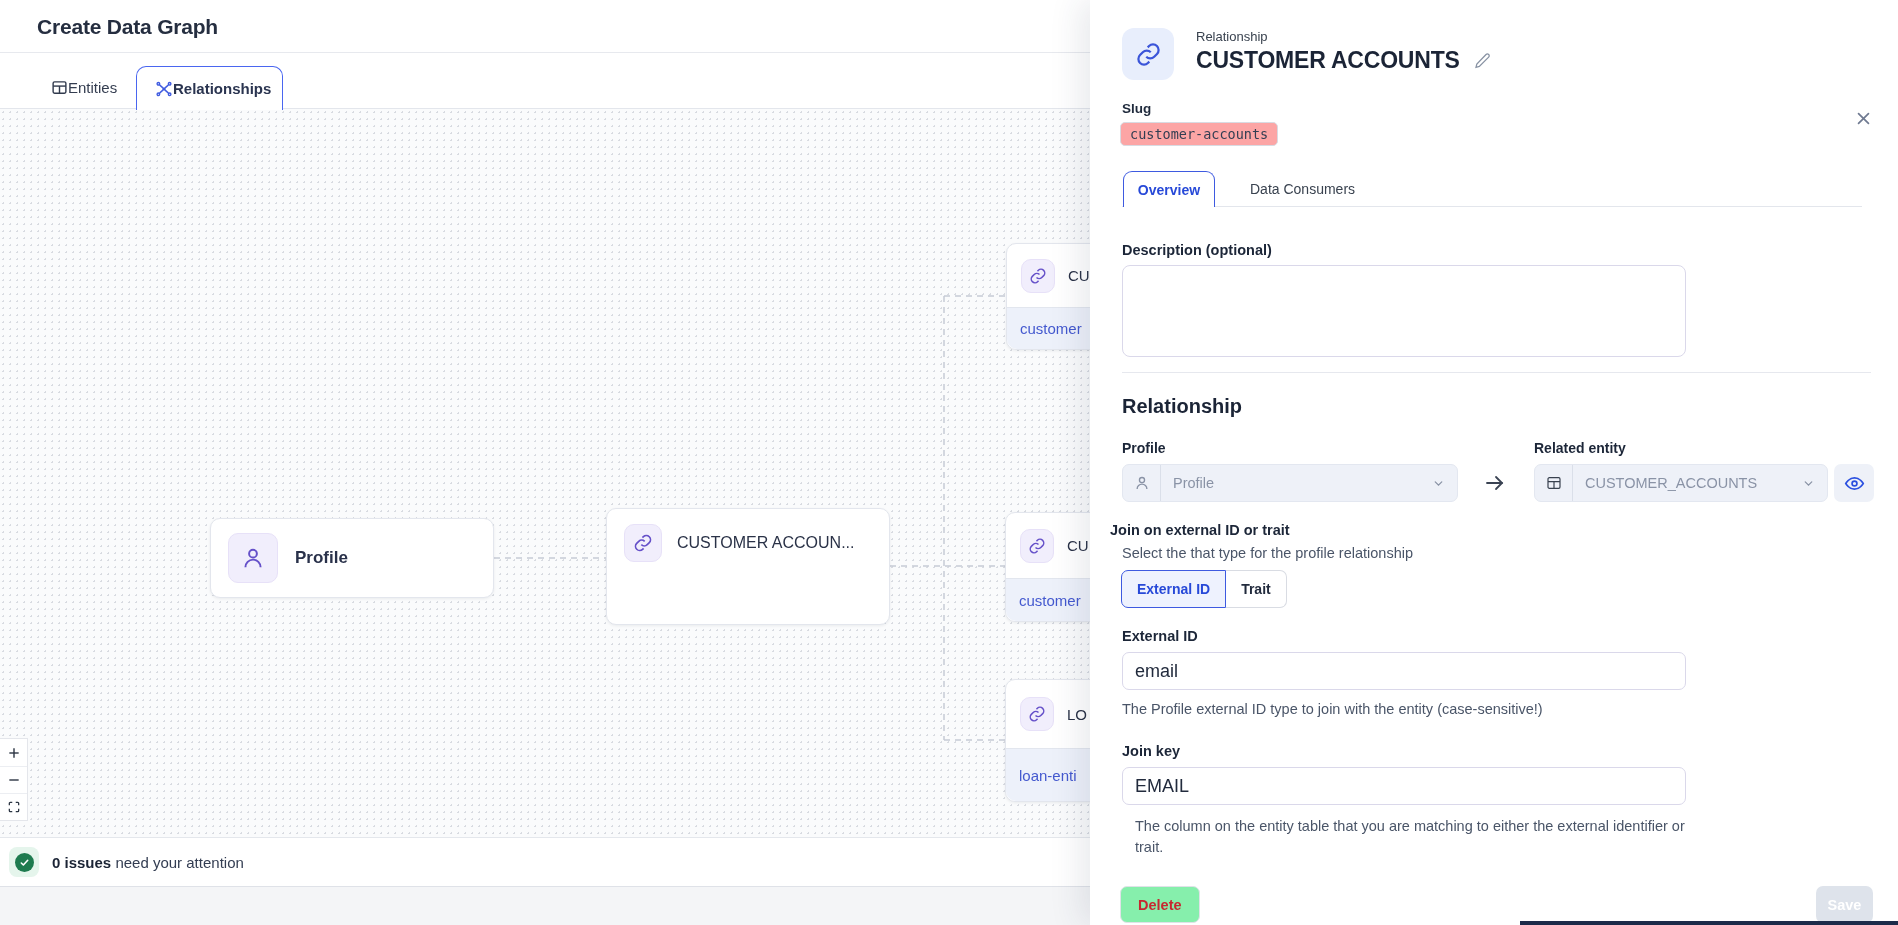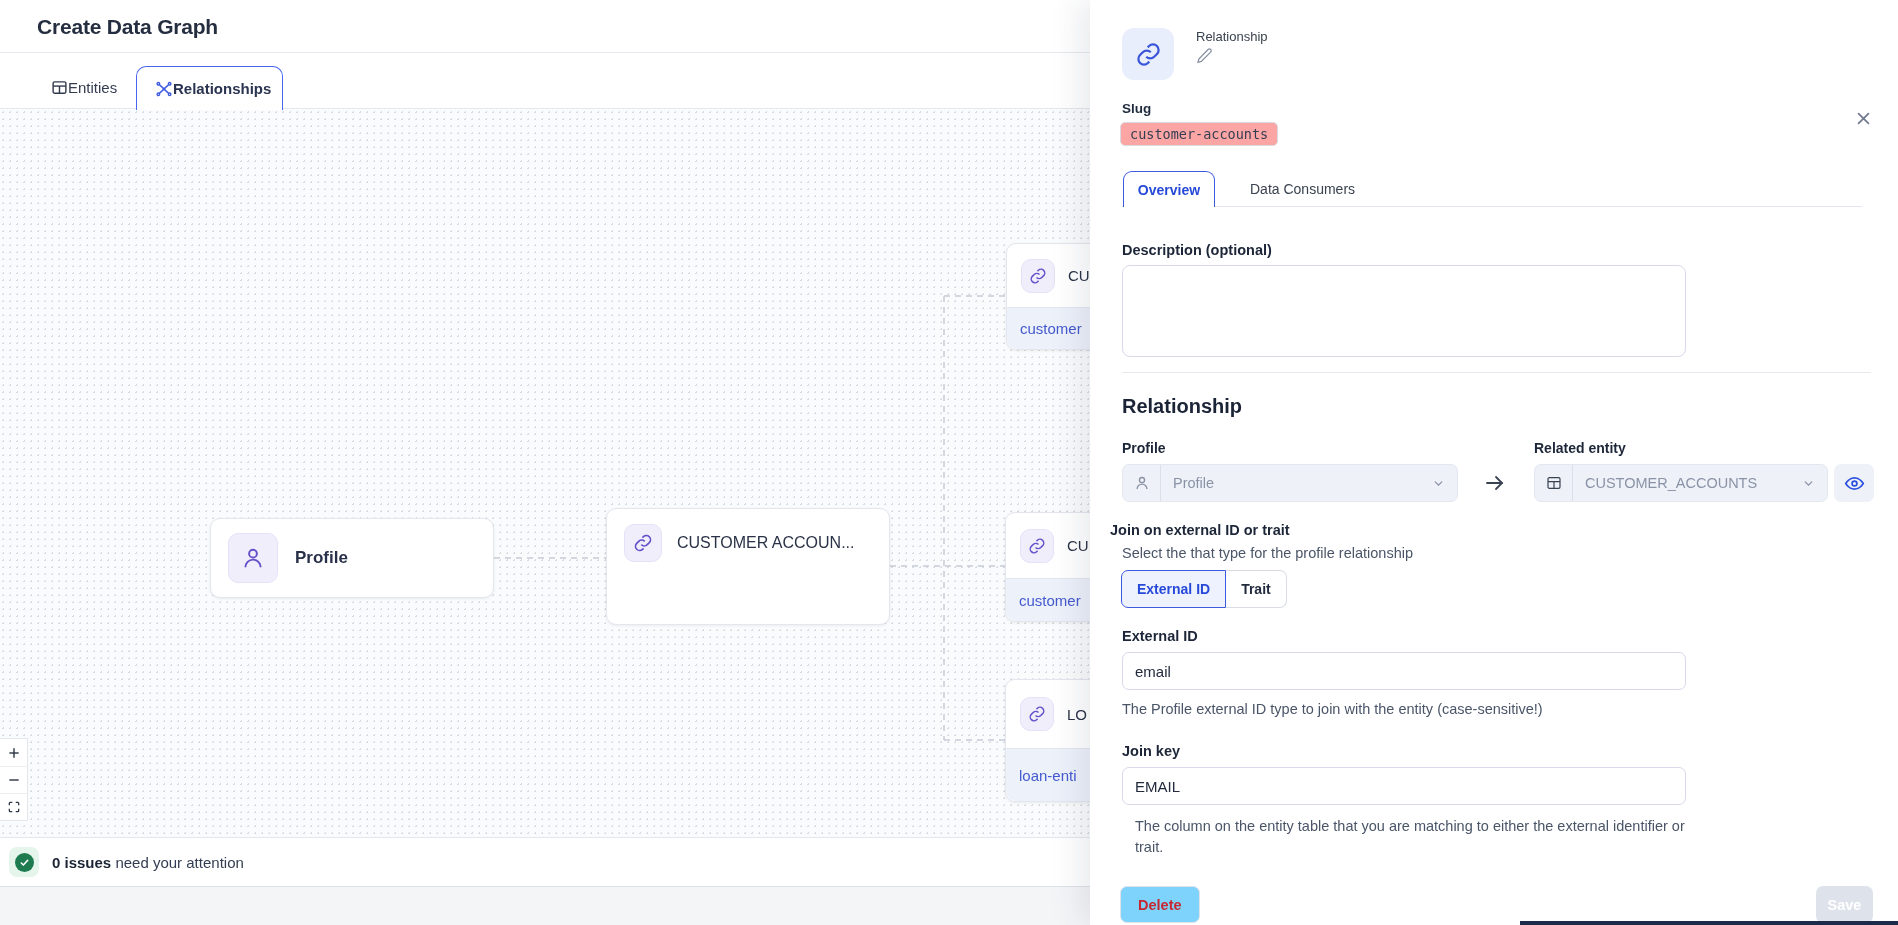--- a/index.html
+++ b/index.html
@@ -103,23 +103,23 @@
   .eye-btn { position:absolute; left:744px; top:464px; width:40px; height:38px; background:#eef1f8; border-radius:7px;
       display:flex; align-items:center; justify-content:center; color:#2b50e0; }
 
   .join-help, .input-help { position:absolute; font-size:14.5px; color:#4a5568; }
   .segmented { position:absolute; left:31px; top:570px; height:38px; display:flex; }
   .seg-btn { display:flex; align-items:center; justify-content:center; font-size:14px; padding:0 15px; }
   .seg-selected { background:#eef2fe; border:1px solid #3e5ae0; border-radius:7px 0 0 7px; color:#2749d8; font-weight:600; z-index:2; }
   .seg-plain { background:#fff; border:1px solid #d9dce3; border-left:none; border-radius:0 7px 7px 0; color:#222b3d; font-weight:600; }
 
   .text-input { position:absolute; left:32px; width:564px; height:38px; border:1.5px solid #dad8ea; border-radius:7px; padding:0 12px;
-      font-family:"Liberation Sans", sans-serif; font-size:15px; color:#222b3d; outline:none; background:#fff; }
-
-  .delete-btn { position:absolute; left:30px; top:886px; height:37px; padding:0 17px; background:#7dd3fc; border:1px solid #e0e2e8; border-radius:7px;
+      font-family:"Liberation Sans", sans-serif; font-size:18px; color:#222b3d; outline:none; background:#fff; }
+
+  .delete-btn { position:absolute; left:30px; top:886px; height:37px; padding:0 17px; background:#86efac; border:1px solid #e0e2e8; border-radius:7px;
       font-size:14.5px; font-weight:700; color:#c72730; display:flex; align-items:center; }
   .save-btn { position:absolute; left:726px; top:886px; width:57px; height:37px; background:#dee3eb; border:none; border-radius:7px;
       font-size:14.5px; font-weight:700; color:#ffffff; display:flex; align-items:center; justify-content:center; }
   .bottom-dark-line { position:absolute; left:1520px; top:921px; width:378px; height:4px; background:#1c2b4a; z-index:20; }
 
   svg { display:block; }
 </style>
 </head>
 <body>
 
@@ -269,20 +269,21 @@
   <div class="panel">
 
     <div class="panel-icon">
       <svg width="27" height="27" viewBox="0 0 24 24" fill="none" stroke="#3b55d9" stroke-width="2">
         <path d="M10 14a5 5 0 0 0 7.07 0l2.5-2.5a5 5 0 0 0-7.07-7.07l-1.2 1.2"></path>
         <path d="M14 10a5 5 0 0 0-7.07 0l-2.5 2.5a5 5 0 0 0 7.07 7.07l1.2-1.2"></path>
       </svg>
     </div>
     <div class="panel-type">Relationship</div>
     <div class="panel-title-row">
+      <span class="panel-title">CUSTOMER ACCOUNTS</span>
       <span>
         <svg width="17" height="17" viewBox="0 0 24 24" fill="none" stroke="#8892a3" stroke-width="1.8">
           <path d="M17 3.5a2.6 2.6 0 0 1 3.7 3.7L7.5 20.4 2.8 21.6 4 16.9z"></path>
         </svg>
       </span>
     </div>
     <div class="close-btn">
       <svg width="17" height="17" viewBox="0 0 24 24" stroke="#6f7a91" stroke-width="2.4" fill="none" stroke-linecap="round">
           <line x1="5" y1="5" x2="19" y2="19"></line>
           <line x1="19" y1="5" x2="5" y2="19"></line>

